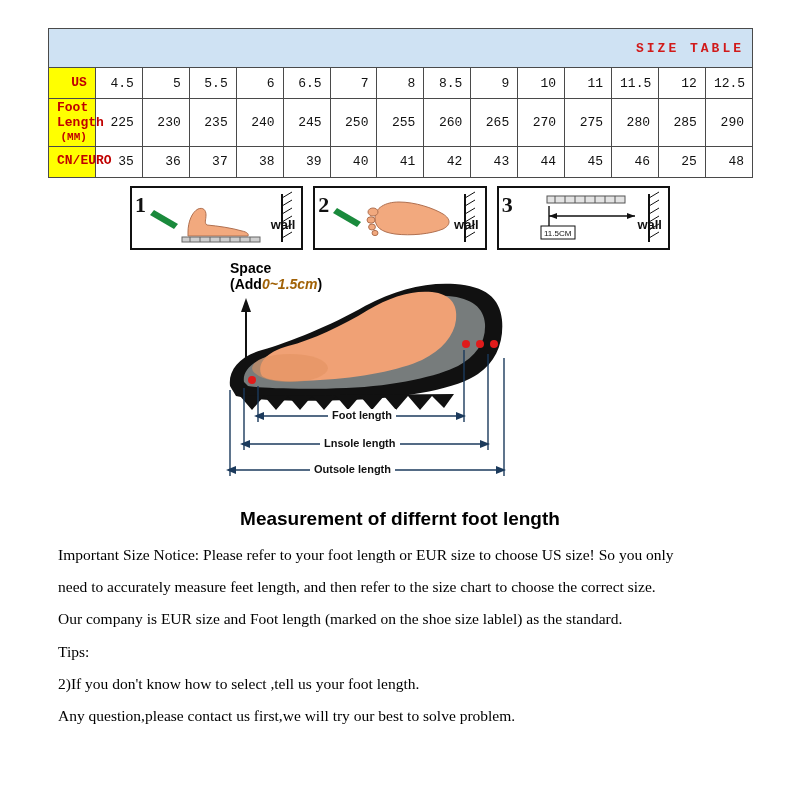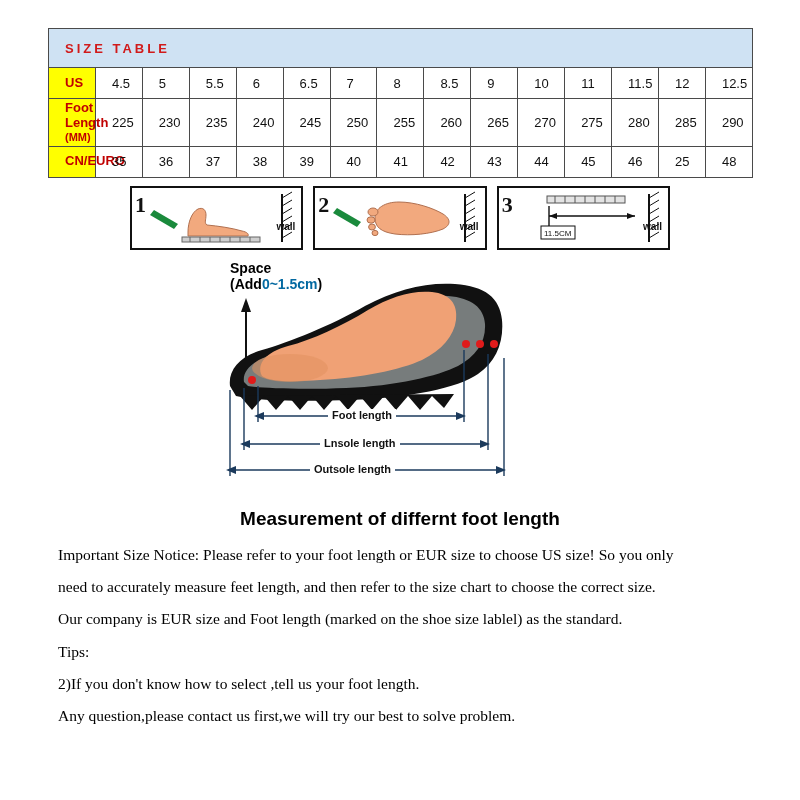--- a/index.html
+++ b/index.html
@@ -24,25 +24,25 @@
     width: 705px;
   }
   table.size-table {
     border-collapse: collapse;
     width: 100%;
     table-layout: fixed;
     background: #fff;
   }
   table.size-table td, table.size-table th {
     border: 1px solid #4a4a4a;
-    text-align: left;
+    text-align: right;
     vertical-align: middle;
     font-size: 13px;
-    font-family: Liberation Sans, sans-serif;
-    padding: 2px 16px;
+    font-family: Liberation Mono, monospace;
+    padding: 2px 8px;
   }
   .title-cell {
     background: #cfe2f3;
     color: #d11a1a;
     font-weight: bold;
     font-size: 19px;
     letter-spacing: 3px;
     font-family: "Liberation Mono", monospace;
     height: 34px;
   }
@@ -90,21 +90,21 @@
     top: 4px;
     font-size: 22px;
     font-weight: bold;
     font-family: "Liberation Serif", serif;
     color: #111;
   }
   .step-wall-label {
     position: absolute;
     right: 6px;
     bottom: 16px;
-    font-size: 10px;
+    font-size: 13px;
     font-weight: bold;
     font-family: "Liberation Sans", sans-serif;
     color: #111;
   }
 
   
   .diagram {
     position: absolute;
     left: 200px;
     top: 258px;
@@ -115,21 +115,21 @@
     position: absolute;
     left: 30px;
     top: 2px;
     font-size: 14px;
     font-weight: bold;
     font-family: "Liberation Sans", sans-serif;
     color: #000;
     line-height: 1.15;
     white-space: nowrap;
   }
-  .space-label .red { color: #0369a1; }
+  .space-label .red { color: #a16207; font-style: italic; }
   .measure-label {
     position: absolute;
     font-size: 11px;
     font-weight: bold;
     font-family: "Liberation Sans", sans-serif;
     color: #111;
     background: #fff;
     padding: 0 4px;
     white-space: nowrap;
   }

